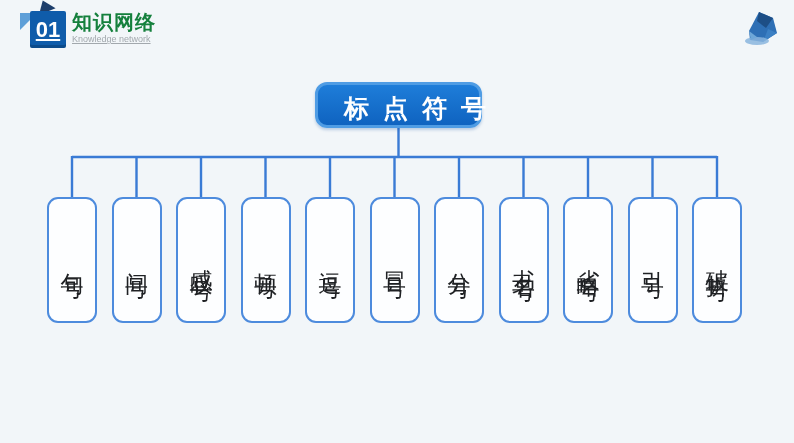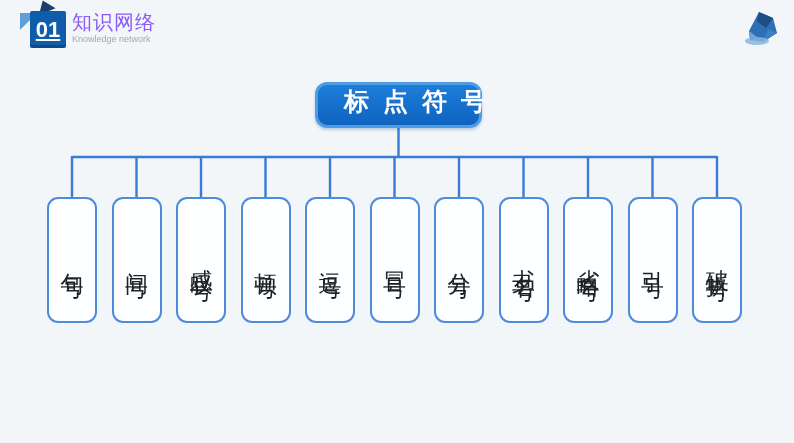--- a/index.html
+++ b/index.html
@@ -26,36 +26,36 @@
   .section-badge{
     position:absolute;left:20px;top:11px;z-index:2;
     width:36px;height:37px;background:#0f5caa;border-radius:2px;
     display:flex;align-items:center;justify-content:center;
     color:#ffffff;font-weight:bold;font-size:22px;
     box-shadow:inset 0 -3px 0 rgba(0,0,0,0.18);
     text-decoration:underline;
   }
   .header-text{position:absolute;left:72px;top:10px;}
   .section-title{
-    font-size:20px;font-weight:normal;color:#8b5cf6;
+    font-size:20px;font-weight:bold;color:#15803d;
     letter-spacing:1px;line-height:24px;
   }
-  .section-subtitle{font-size:9px;color:#a2a8ad;line-height:11px;}
+  .section-subtitle{font-size:9px;color:#a2a8ad;line-height:11px;text-decoration:underline;}
 
   .corner-art{position:absolute;right:11px;top:7px;width:46px;height:40px;}
 
   
   .connector-svg{position:absolute;left:0;top:0;width:794px;height:443px;pointer-events:none;z-index:0;}
 
   .root-node{
     position:absolute;left:315px;top:82px;width:167px;height:46px;z-index:2;
     box-sizing:border-box;
     background:linear-gradient(180deg,#1e7dd9 0%,#0f63c0 100%);
     border:3px solid #4f9ce4;border-radius:12px;
-    display:flex;align-items:flex-start;justify-content:center;
+    display:flex;align-items:flex-end;justify-content:center;
     box-shadow:0 2px 3px rgba(15,80,160,0.25);
     padding-left:33px;
   }
   .root-label{
     color:#ffffff;font-weight:bold;font-size:25px;
     letter-spacing:14px;margin-right:-14px;white-space:nowrap;
   }
 
   .leaf-node{
     position:absolute;top:197px;width:50px;height:126px;z-index:1;

